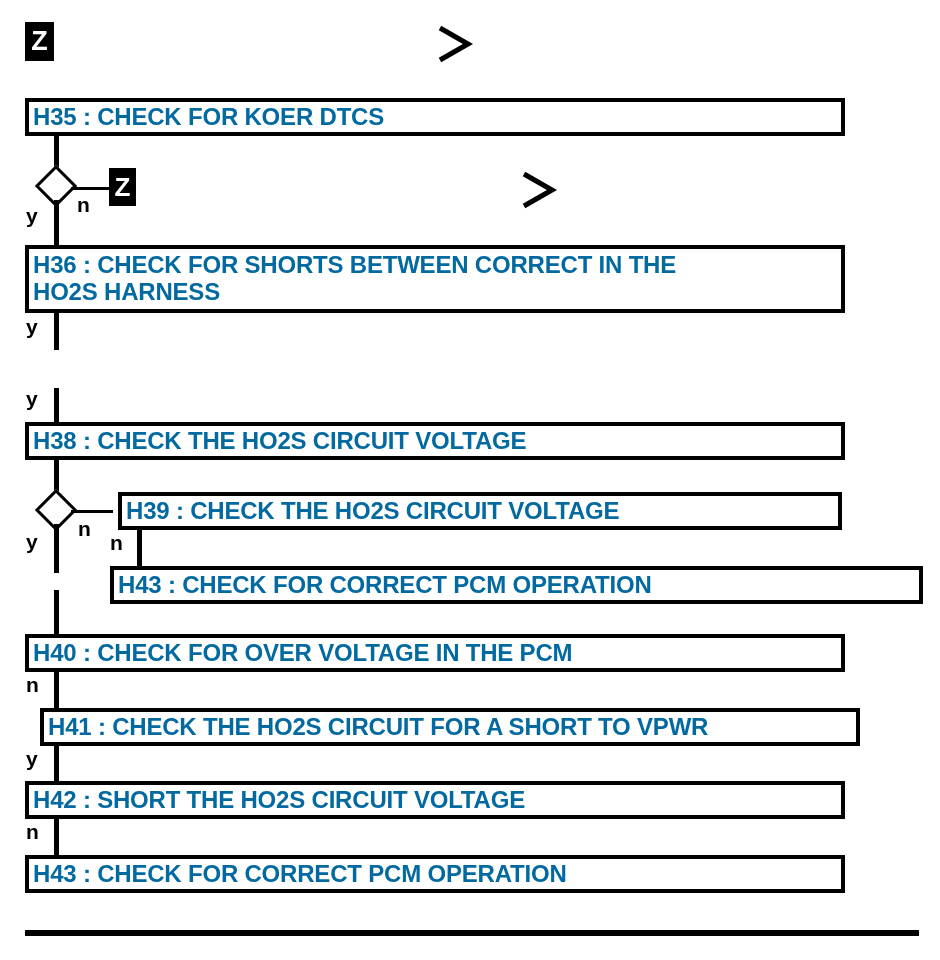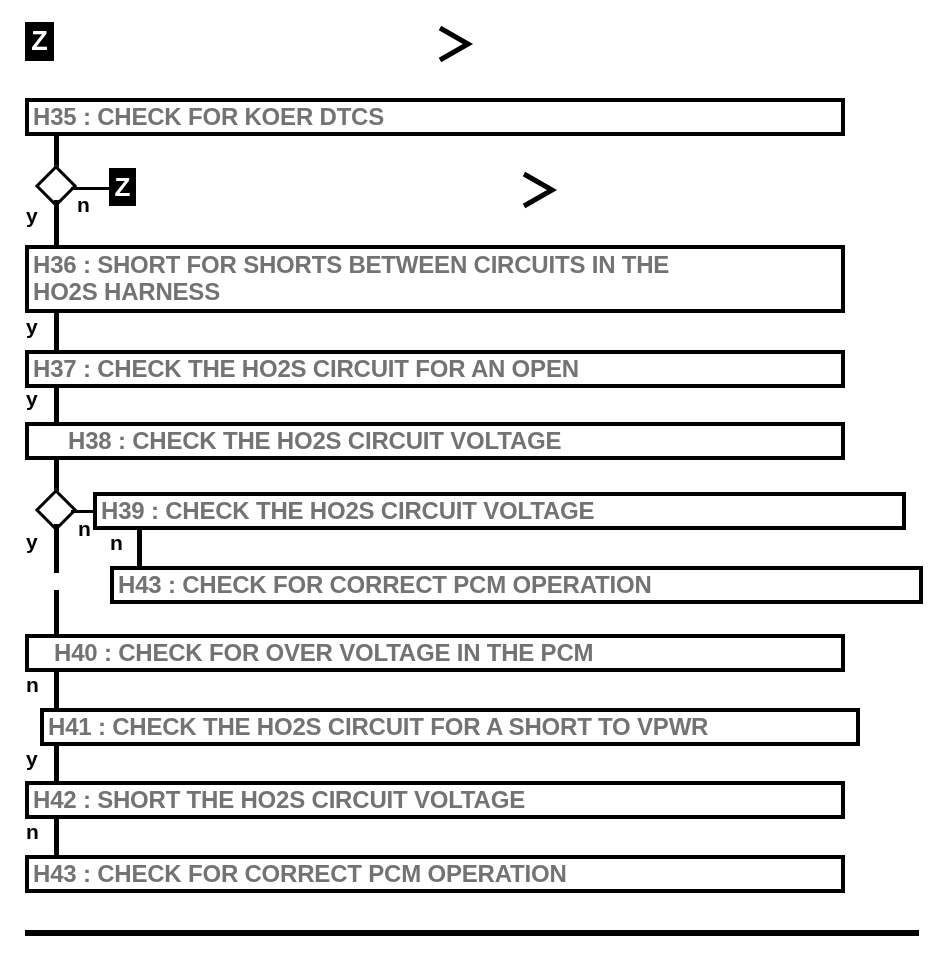--- a/index.html
+++ b/index.html
@@ -32,21 +32,21 @@
     display: flex;
     align-items: center;
   }
   .pbox .ptext {
     font-size: 24px;
     font-weight: bold;
     line-height: 1.12;
     letter-spacing: -0.2px;
     padding-left: 4px;
     white-space: pre-line;
-    color: #737373;
+    color: #0369a1;
   }
 
   
   .vline {
     position: absolute;
     background: #000;
     width: 5px;
   }
   .hline {
     position: absolute;
@@ -134,62 +134,59 @@
   <div class="vline" style="left:54px; top:200px; height:45px;"></div>
   <div class="blabel" style="left:26px; top:205px;">y</div>
 
   <div class="chev" style="left:516px; top:168px; width:44px; height:44px;">
     <svg width="44" height="44" viewBox="0 0 44 44">
       <polyline points="8,6 36,22 8,38" fill="none" stroke="#000" stroke-width="5"></polyline>
     </svg>
   </div>
 
   <div class="pbox" style="left:25px; top:245px; width:820px; height:68px;">
-    <span class="ptext">H36 : SHORT FOR SHORTS BETWEEN CIRCUITS IN THE
+    <span class="ptext">H36 : CHECK FOR SHORTS BETWEEN CORRECT IN THE
 HO2S HARNESS</span>
   </div>
 
   <div class="vline" style="left:54px; top:313px; height:37px;"></div>
   <div class="blabel" style="left:26px; top:316px;">y</div>
 
-  <div class="pbox" style="left:25px; top:350px; width:820px; height:38px;">
-    <span class="ptext">H37 : CHECK THE HO2S CIRCUIT FOR AN OPEN</span>
-  </div>
 
   <div class="vline" style="left:54px; top:388px; height:34px;"></div>
   <div class="blabel" style="left:26px; top:388px;">y</div>
 
-  <div class="pbox" style="left:25px; top:422px; width:820px; height:38px;padding-left:35px;">
+  <div class="pbox" style="left:25px; top:422px; width:820px; height:38px;">
     <span class="ptext">H38 : CHECK THE HO2S CIRCUIT VOLTAGE</span>
   </div>
 
   <div class="vline" style="left:54px; top:460px; height:34px;"></div>
 
   <div class="diamond" style="left:41px; top:495px;"></div>
 
   <div class="hline" style="left:71px; top:510px; width:42px;"></div>
   <div class="blabel" style="left:78px; top:518px;">n</div>
 
   <div class="vline" style="left:54px; top:524px; height:49px;"></div>
   <div class="blabel" style="left:26px; top:531px;">y</div>
 
-  <div class="pbox" style="left:93px; top:492px; width:813px; height:38px;">
+  <div class="pbox" style="left:118px; top:492px; width:724px; height:38px;">
     <span class="ptext">H39 : CHECK THE HO2S CIRCUIT VOLTAGE</span>
   </div>
 
   <div class="vline" style="left:137px; top:530px; height:36px;"></div>
   <div class="blabel" style="left:110px; top:532px;">n</div>
 
   <div class="pbox" style="left:110px; top:566px; width:813px; height:38px;">
     <span class="ptext">H43 : CHECK FOR CORRECT PCM OPERATION</span>
   </div>
 
   <div class="vline" style="left:54px; top:590px; height:45px;"></div>
 
-  <div class="pbox" style="left:25px; top:634px; width:820px; height:38px;padding-left:21px;">
+  <div class="pbox" style="left:25px; top:634px; width:820px; height:38px;">
     <span class="ptext">H40 : CHECK FOR OVER VOLTAGE IN THE PCM</span>
   </div>
 
   <div class="vline" style="left:54px; top:672px; height:36px;"></div>
   <div class="blabel" style="left:26px; top:674px;">n</div>
 
   <div class="pbox" style="left:40px; top:708px; width:820px; height:38px;">
     <span class="ptext">H41 : CHECK THE HO2S CIRCUIT FOR A SHORT TO VPWR</span>
   </div>
 

